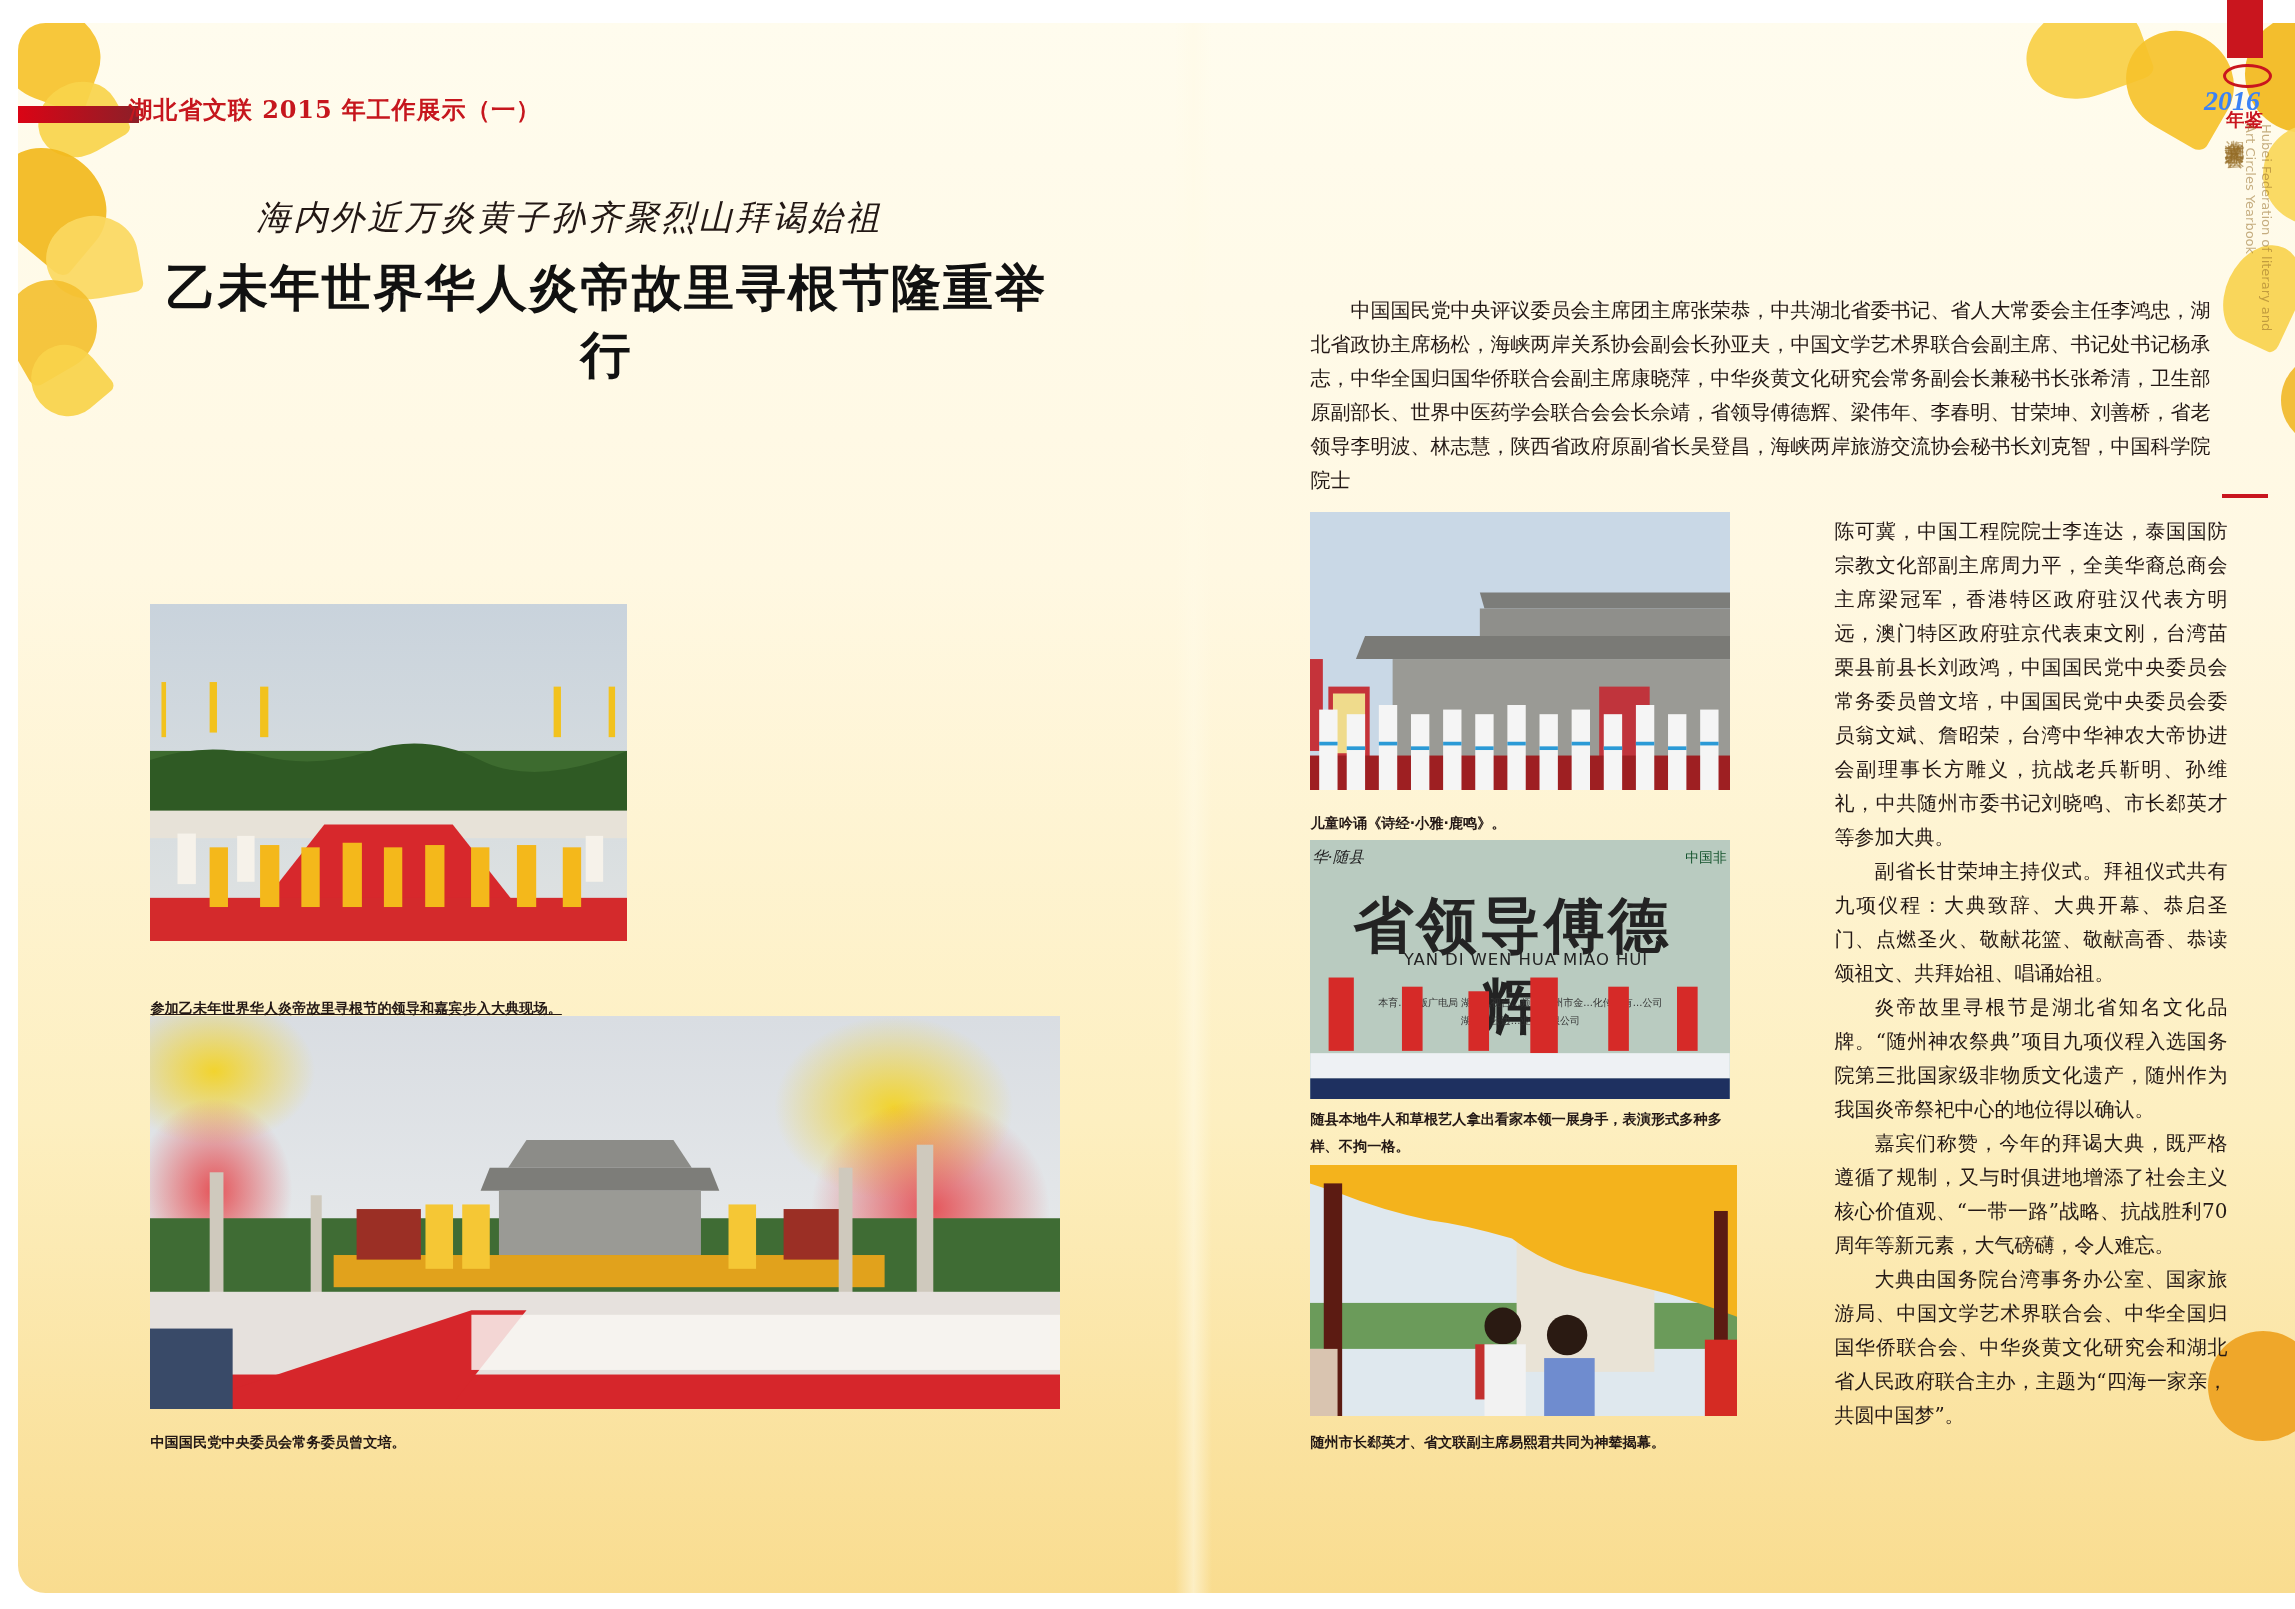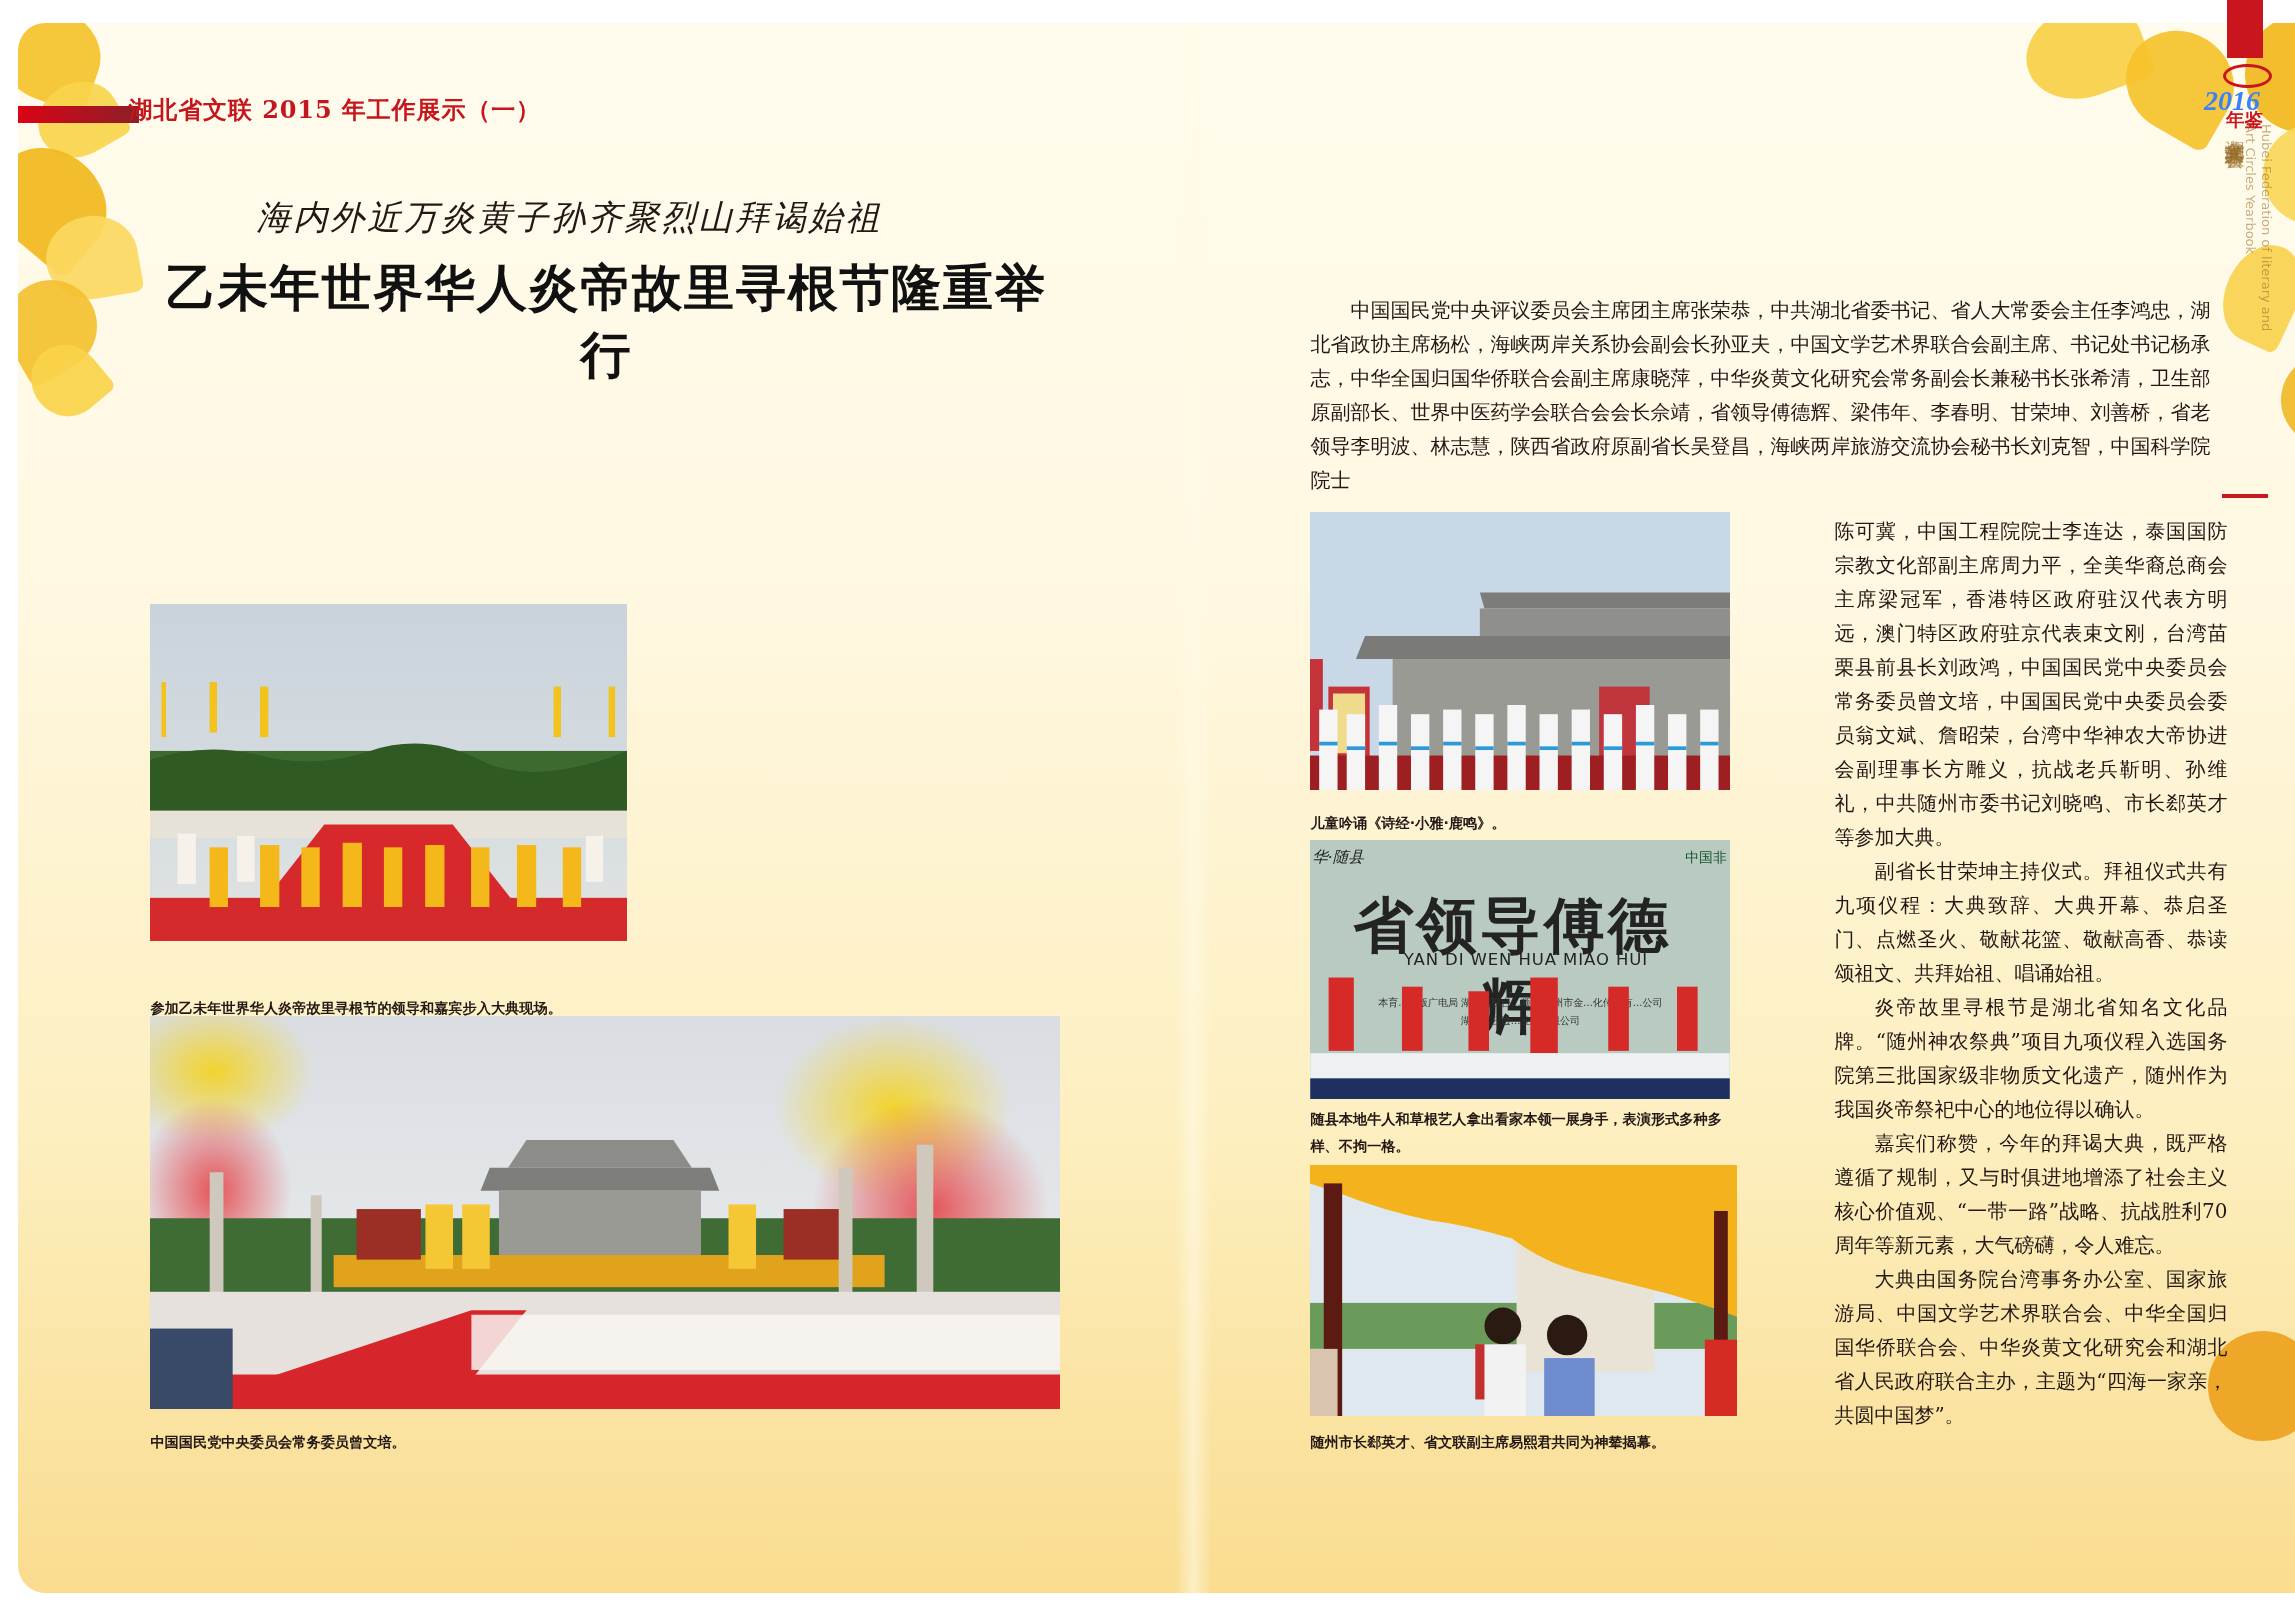--- a/index.html
+++ b/index.html
@@ -101,21 +101,21 @@
       </g>
       <g fill="#f2c21d">
           <rect x="25" y="170" width="10" height="120"></rect>
           <rect x="130" y="170" width="16" height="110"></rect>
         <rect x="240" y="180" width="18" height="110"></rect>
           <rect x="880" y="180" width="16" height="110"></rect>
           <rect x="1000" y="180" width="14" height="110"></rect>
         </g>
     </svg>
   </div>
-  <div class="caption" style="left:132px;top:972px;width:505px;">参加乙未年世界华人炎帝故里寻根节的领导和嘉宾步入大典现场。</div>
+  <div class="caption" style="left:132px;top:972px;width:505px;text-decoration:underline;">参加乙未年世界华人炎帝故里寻根节的领导和嘉宾步入大典现场。</div>
 
 
   <div class="photo" style="left:132px;top:993px;width:910px;height:393px;">
     <svg width="910" height="393" viewBox="0 0 1982 855" preserveAspectRatio="none">
       <defs>
         <linearGradient id="sky2" x1="0" y1="0" x2="0" y2="1">
             <stop offset="0" stop-color="#d9dde2"></stop>
             <stop offset="1" stop-color="#eef0f0"></stop>
           </linearGradient>
         <radialGradient id="smokeR" cx=".5" cy=".5" r=".5">

